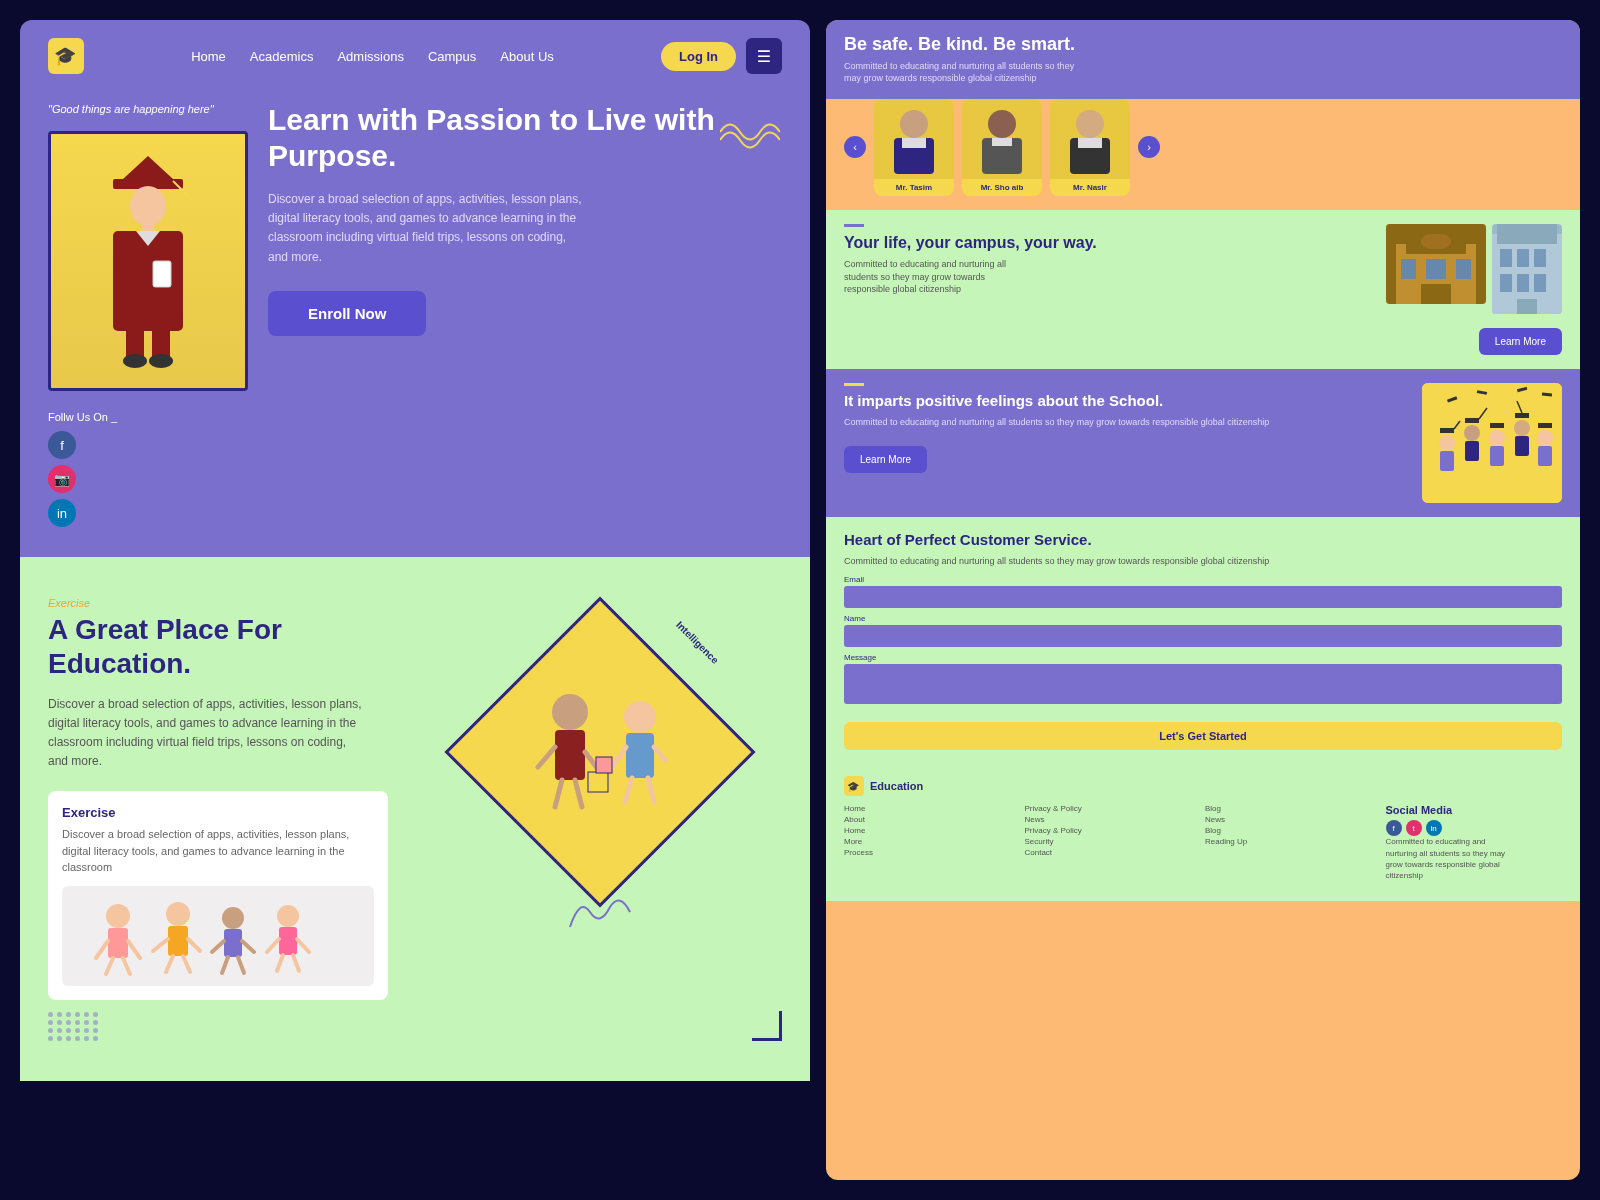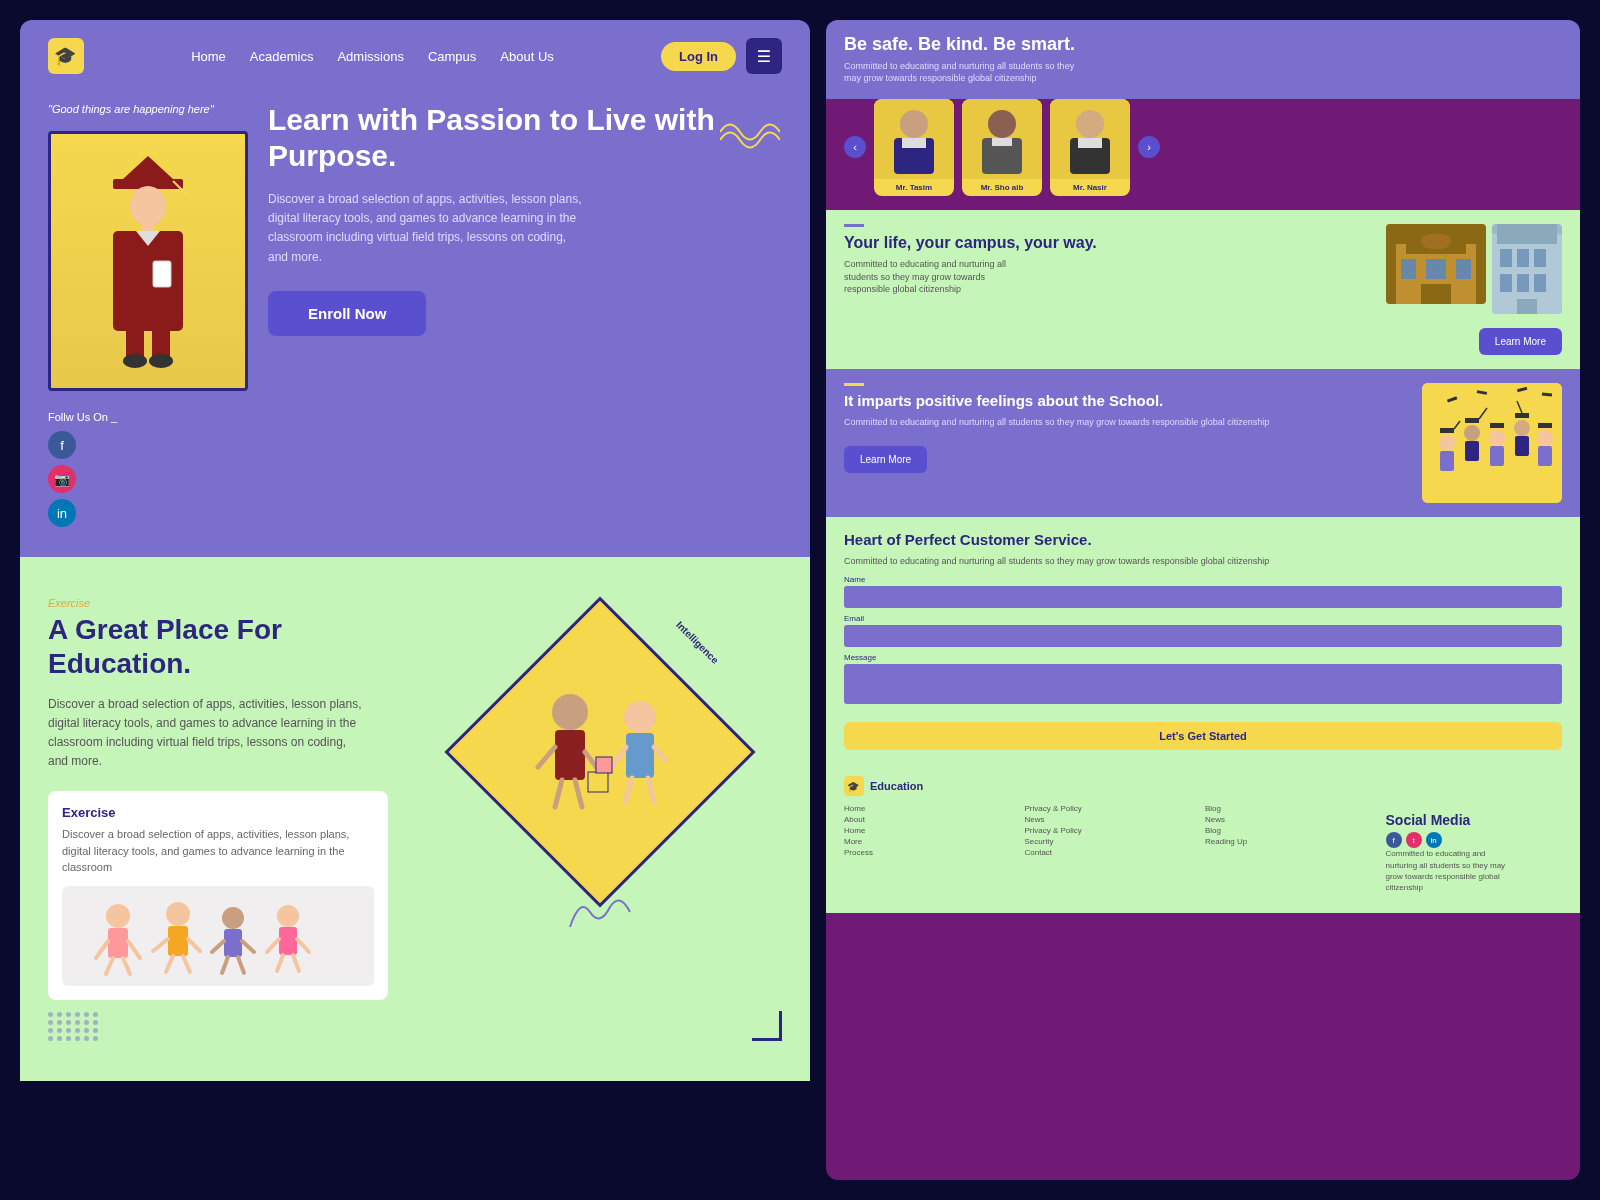--- a/index.html
+++ b/index.html
@@ -298,21 +298,21 @@
       background: #7b6fce;
       opacity: 0.5;
     }
 
     
     .right-panel {
       flex: 1;
       display: flex;
       flex-direction: column;
       gap: 0;
-      background: #701a75;
+      background: #fdba74;
       border-radius: 12px;
       overflow: hidden;
     }
 
     
     .rp-top {
       background: #7b6fce;
       padding: 14px 18px;
     }
 
@@ -561,25 +561,24 @@
     }
 
     .footer-link {
       font-size: 8px;
       color: #555;
       margin-bottom: 2px;
       cursor: pointer;
     }
 
     .footer-social {
-      font-size: 14px;
+      font-size: 11px;
       font-weight: bold;
       color: #2d2580;
       margin-bottom: 4px;
-      margin-top: 8px;
     }
 
     .footer-social-icons {
       display: flex;
       gap: 4px;
     }
 
     .footer-social-icon {
       width: 16px;
       height: 16px;
@@ -927,26 +926,26 @@
           <polygon points="120,10 130,10 130,13 120,13" fill="#333" transform="rotate(5,125,11)"></polygon>
         </svg>
       </div>
     </div>
   </div>
 
   <div class="contact-section">
     <h3 class="contact-title">Heart of Perfect Customer Service.</h3>
     <p class="contact-desc">Committed to educating and nurturing all students so they may grow towards responsible global citizenship</p>
     <div class="form-group">
+      <label class="form-label">Email</label>
+      <input class="form-input" type="email" style="">
+    </div>
+    <div class="form-group">
       <label class="form-label">Name</label>
       <input class="form-input" type="text" style="">
-    </div>
-    <div class="form-group">
-      <label class="form-label">Email</label>
-      <input class="form-input" type="email" style="">
     </div>
     <div class="form-group">
       <label class="form-label">Message</label>
       <textarea class="form-textarea" style=""></textarea>
     </div>
     <button class="btn-get-started">Let's Get Started</button>
   </div>
 
   <div class="footer-section">
     <div class="footer-logo-row">

